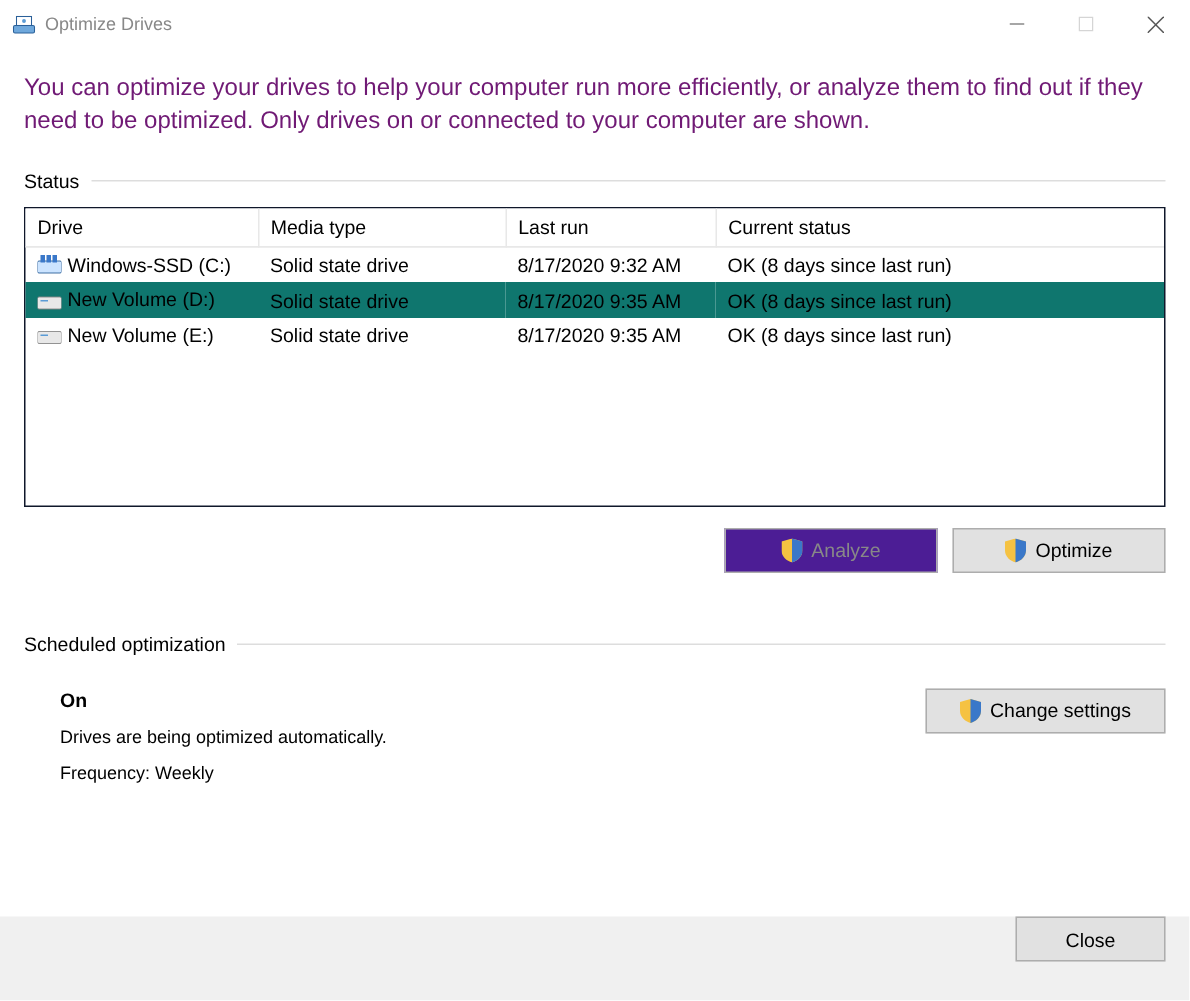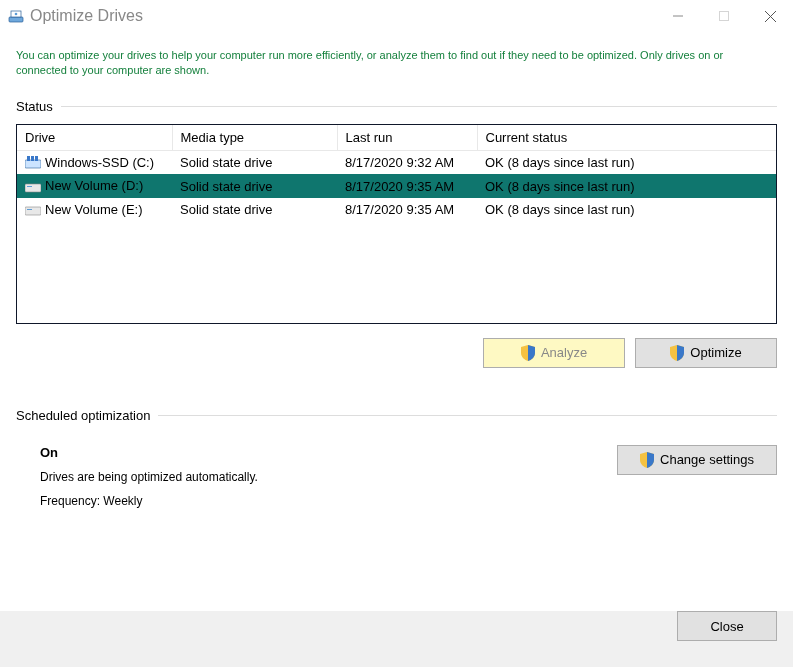--- a/index.html
+++ b/index.html
@@ -21,37 +21,37 @@
     padding-left: 8px;
     border-bottom: none;
   }
   .titlebar .app-icon {
     width: 16px; height: 16px;
     margin-right: 6px;
     display: inline-block;
   }
   .titlebar .title {
     color: #888;
-    font-size: 16px;
+    font-size: 12px;
   }
   .titlebar .win-controls {
     margin-left: auto;
     display: flex;
   }
   .titlebar .win-btn {
     width: 46px; height: 32px;
     display: flex; align-items: center; justify-content: center;
     color: #888;
   }
   .content {
     padding: 16px 16px 0 16px;
   }
   .description {
-    font-size: 11px;
-    color: #15803d;
+    font-size: 16px;
+    color: #701a75;
     line-height: 1.4;
     margin-bottom: 20px;
   }
   .section-header {
     display: flex;
     align-items: center;
     margin-bottom: 10px;
   }
   .section-header .label {
     font-size: 13px;
@@ -114,21 +114,21 @@
     font-size: 13px;
     display: inline-flex;
     align-items: center;
     justify-content: center;
     gap: 6px;
     cursor: pointer;
     font-family: inherit;
   }
   .btn:disabled {
     color: #888;
-    background: #fef9c3;
+    background: #4c1d95;
     cursor: default;
   }
   .shield-icon { width: 14px; height: 16px; display: inline-block; }
   .schedule-section {
     margin-top: 40px;
   }
   .schedule-body {
     display: flex;
     align-items: flex-start;
     padding-left: 24px;

